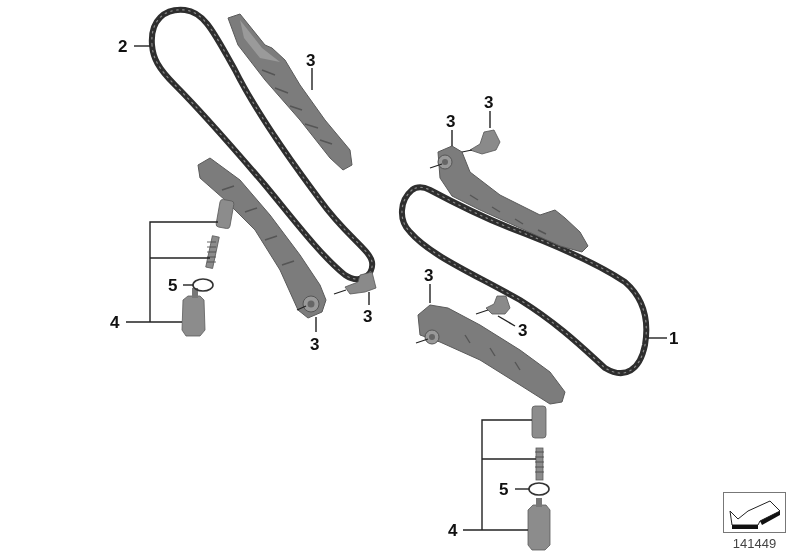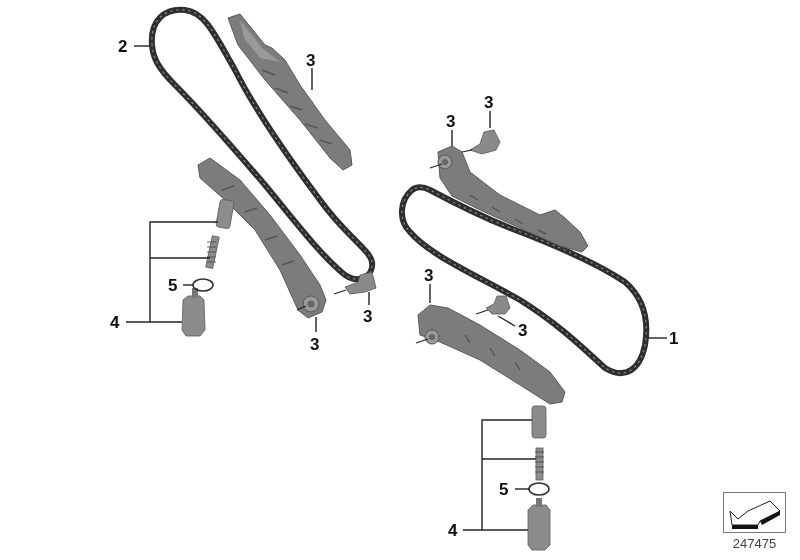--- a/index.html
+++ b/index.html
@@ -167,13 +167,13 @@
   <text class="callout" x="448" y="536">4</text>
 </svg>
 
 <div id="legend-box">
   <svg width="61" height="39" viewBox="0 0 61 39">
     <path d="M6,18 L14,26 L24,18 L46,8 L56,18 L36,28 L34,32 L8,32 Z" fill="#fff" stroke="#222" stroke-width="1"></path>
     <path d="M8,32 L34,32 L34,36 L8,36 Z" fill="#111"></path>
     <path d="M36,28 L56,18 L56,22 L38,32 Z" fill="#111"></path>
   </svg>
 </div>
-<div id="ref-number">247475</div>
+<div id="ref-number">141449</div>
 
 </body></html>

